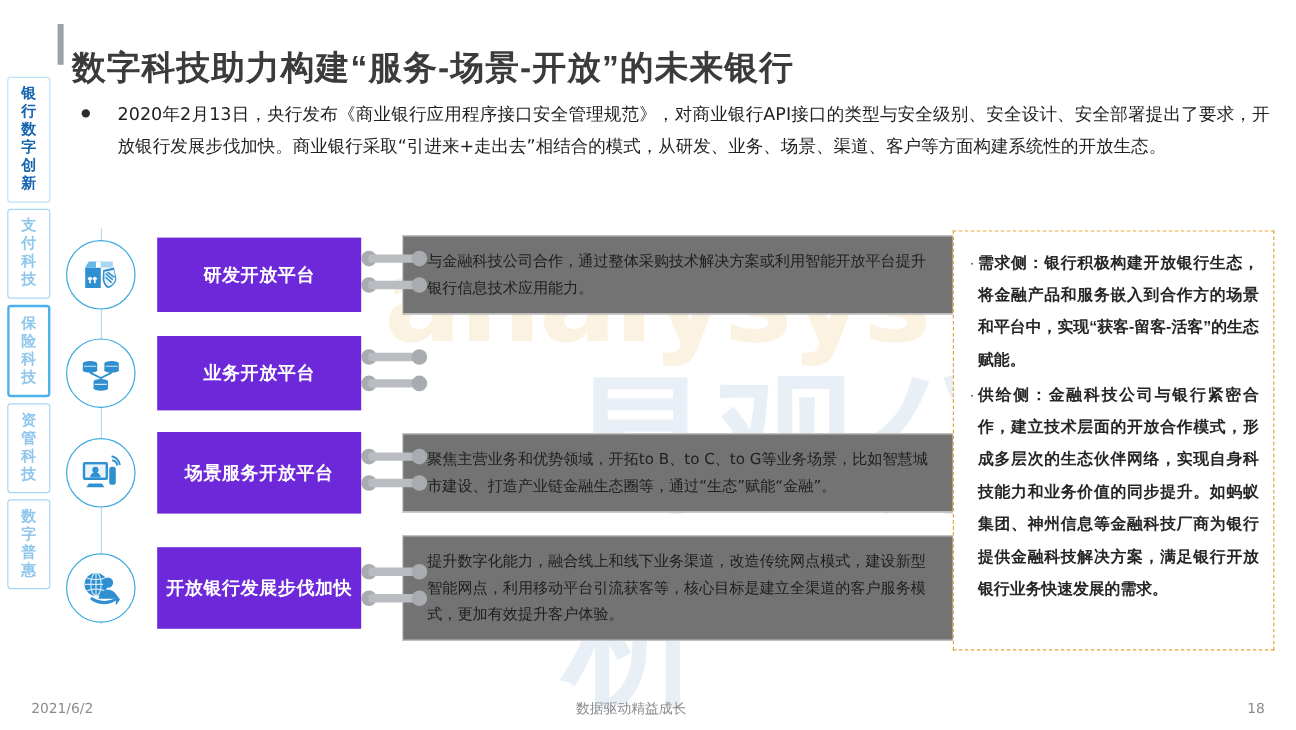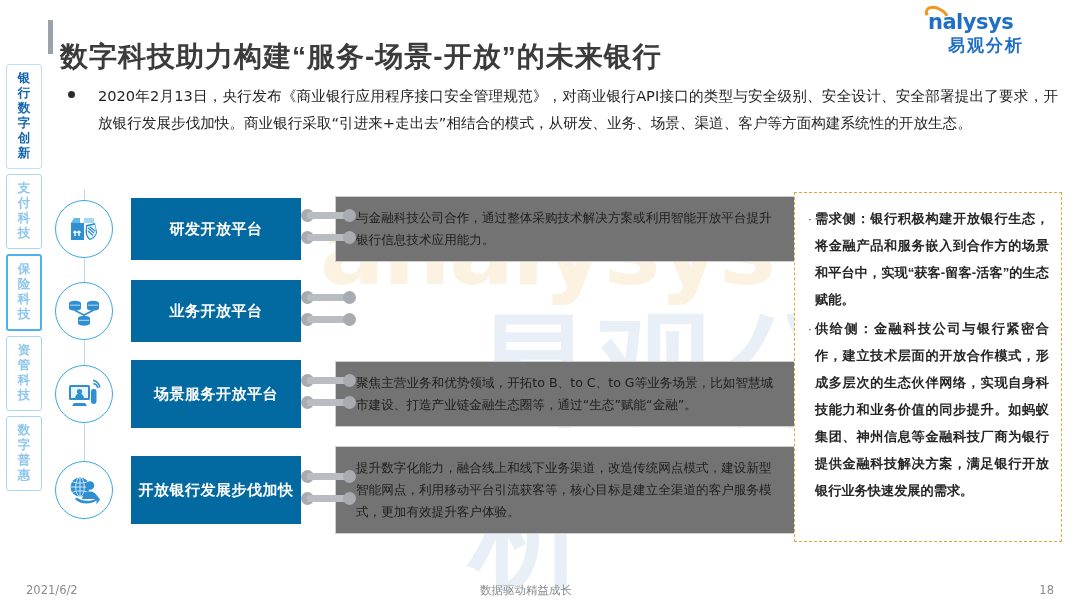--- a/index.html
+++ b/index.html
@@ -139,21 +139,21 @@
     width: 58px; height: 58px; flex: 0 0 auto;
     border: 1.6px solid #3aa8e0; border-radius: 50%;
     background: #fff;
     display: flex; align-items: center; justify-content: center;
     position: relative; z-index: 2;
   }
   .row-icon svg { display: block; }
 
   .row-label {
     width: 170px; flex: 0 0 auto;
-    background: #0369a1;
+    background: #6d28d9;
     color: #fff;
     height: 62px;
     margin-left: 18px;
     display: flex; align-items: center; justify-content: center;
     font-size: 15px; font-weight: 700; letter-spacing: 0.5px;
   }
   .row-label.tall { height: 68px; }
 
   .connectors {
     position: absolute; left: 246px; top: 50%;
@@ -238,25 +238,20 @@
 
 <div class="watermark">
   <div class="wm-en">analysys</div>
   <div class="wm-cn">易观分析</div>
 </div>
 
 <div class="header">
   <div class="title-bar"></div>
   <div class="page-title">数字科技助力构建“服务-场景-开放”的未来银行</div>
 
-  <div class="logo">
-    <div class="logo-en">nalysys</div>
-    <div class="logo-swoosh"></div>
-    <div class="logo-cn">易观分析</div>
-  </div>
 </div>
 
 <div class="sidebar">
   <div class="side-tab active">
     <span>银</span>
     <span>行</span>
     <span>数</span>
     <span>字</span>
     <span>创</span>
     <span>新</span>

